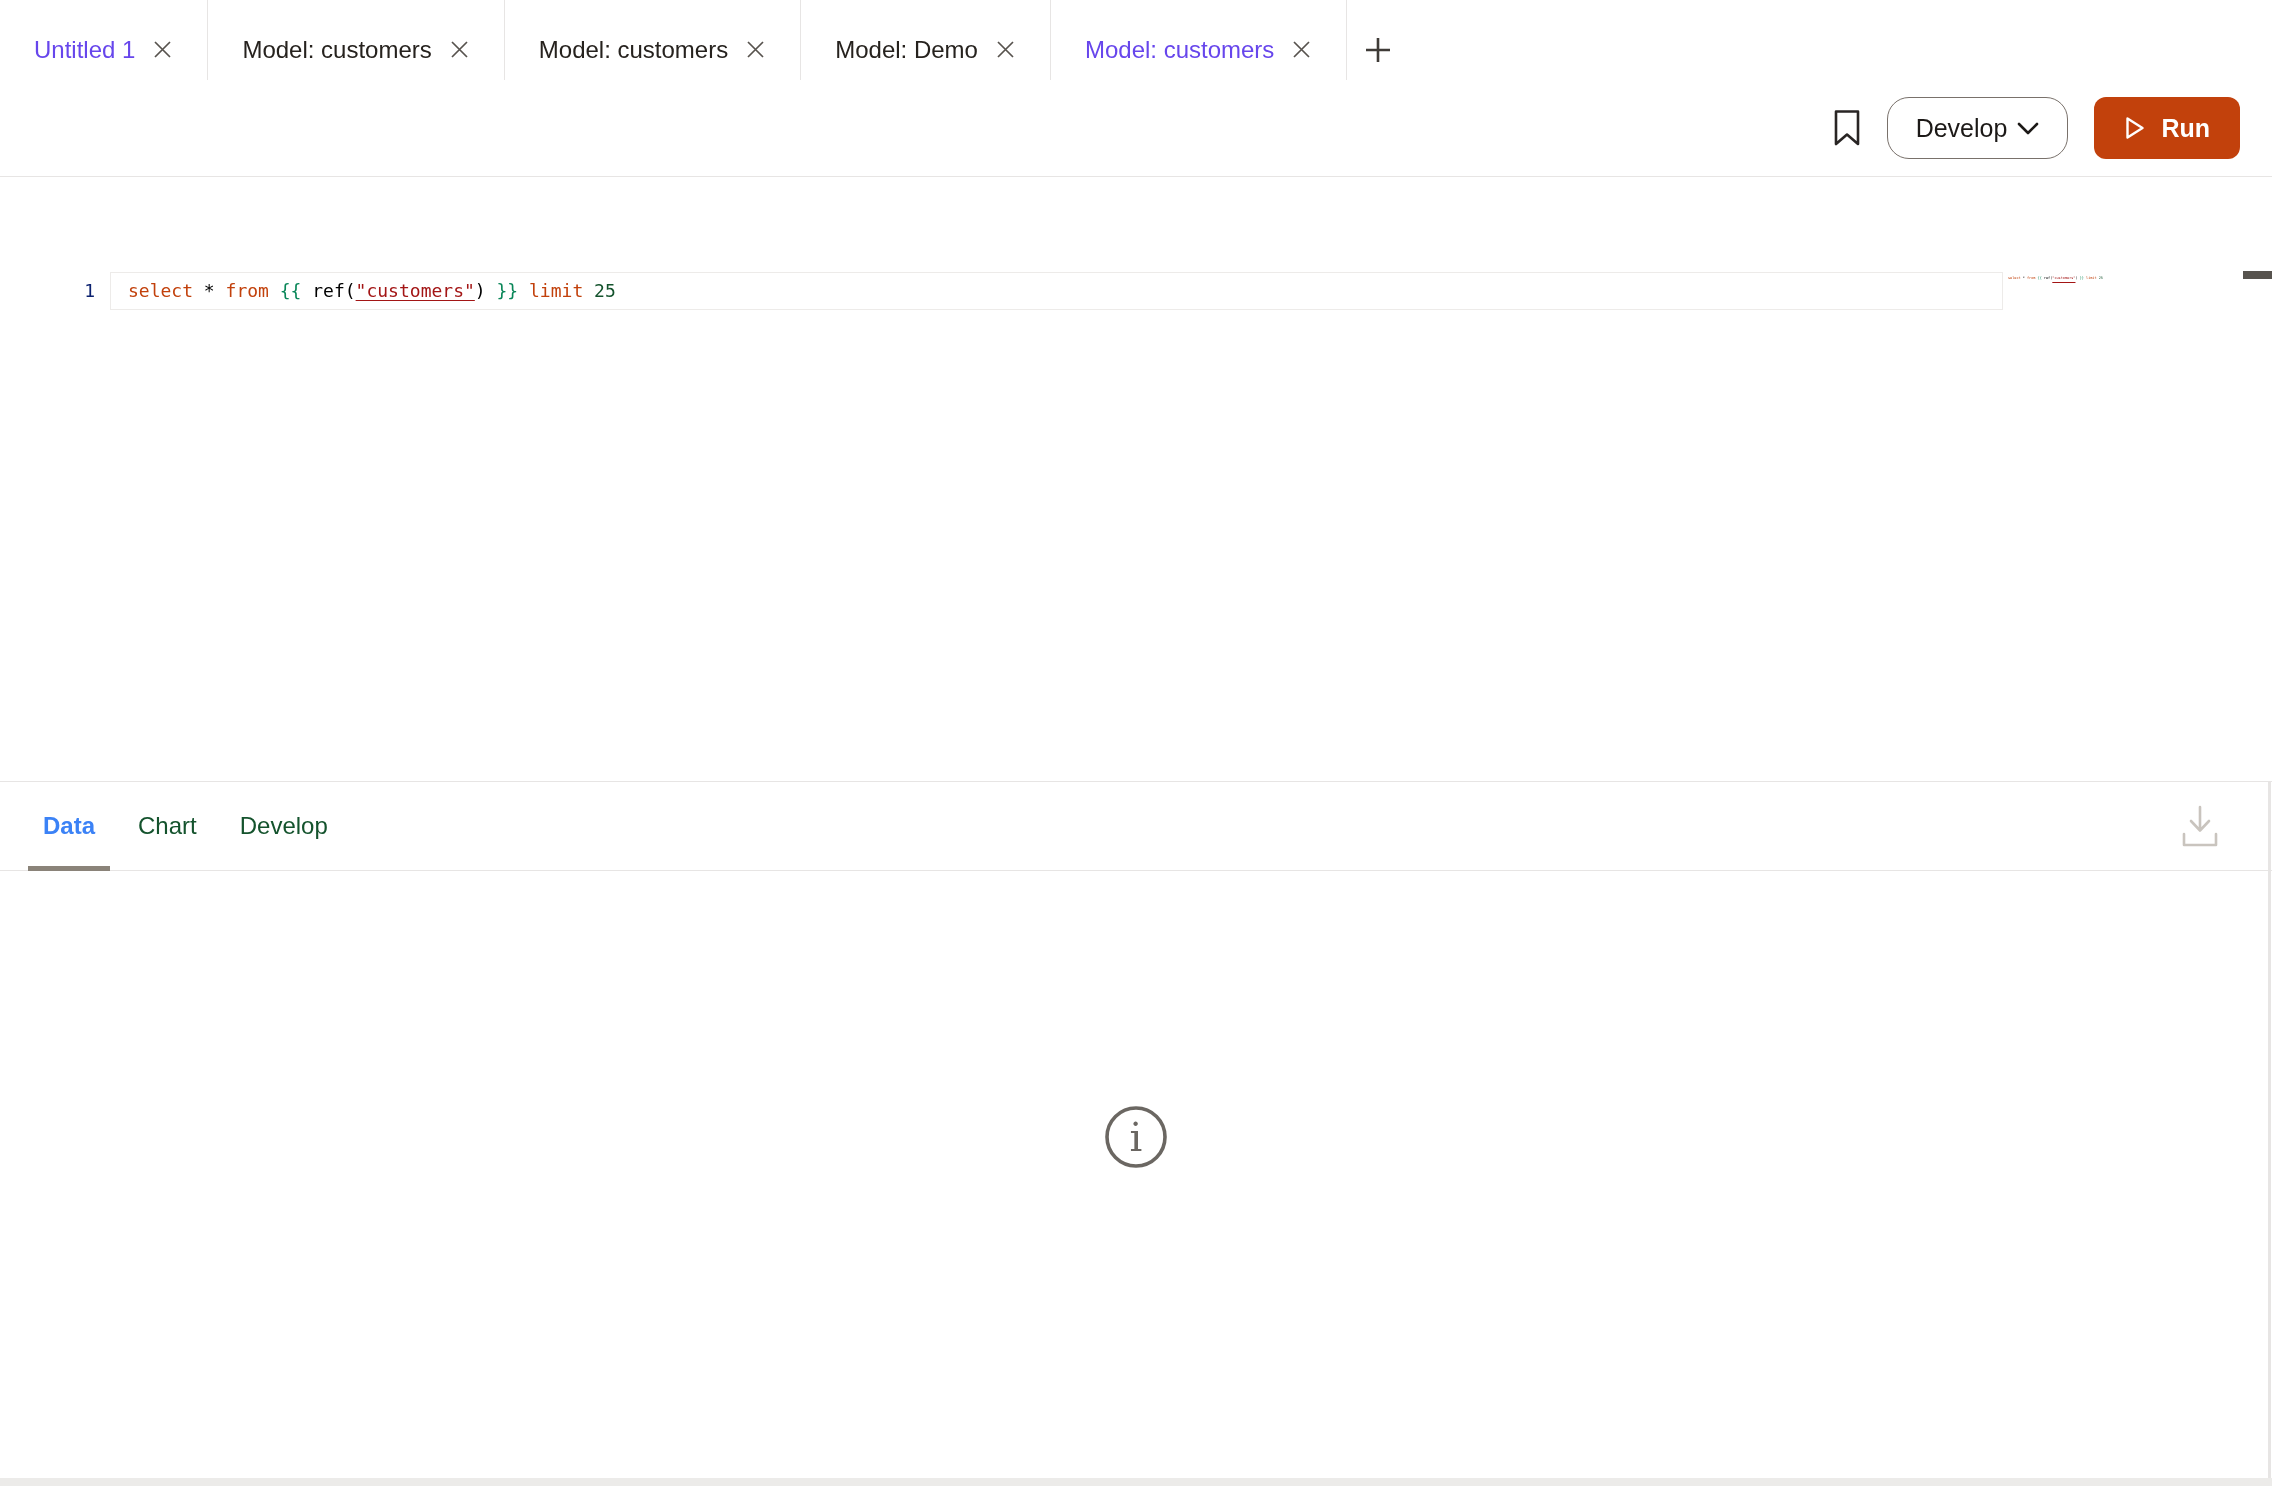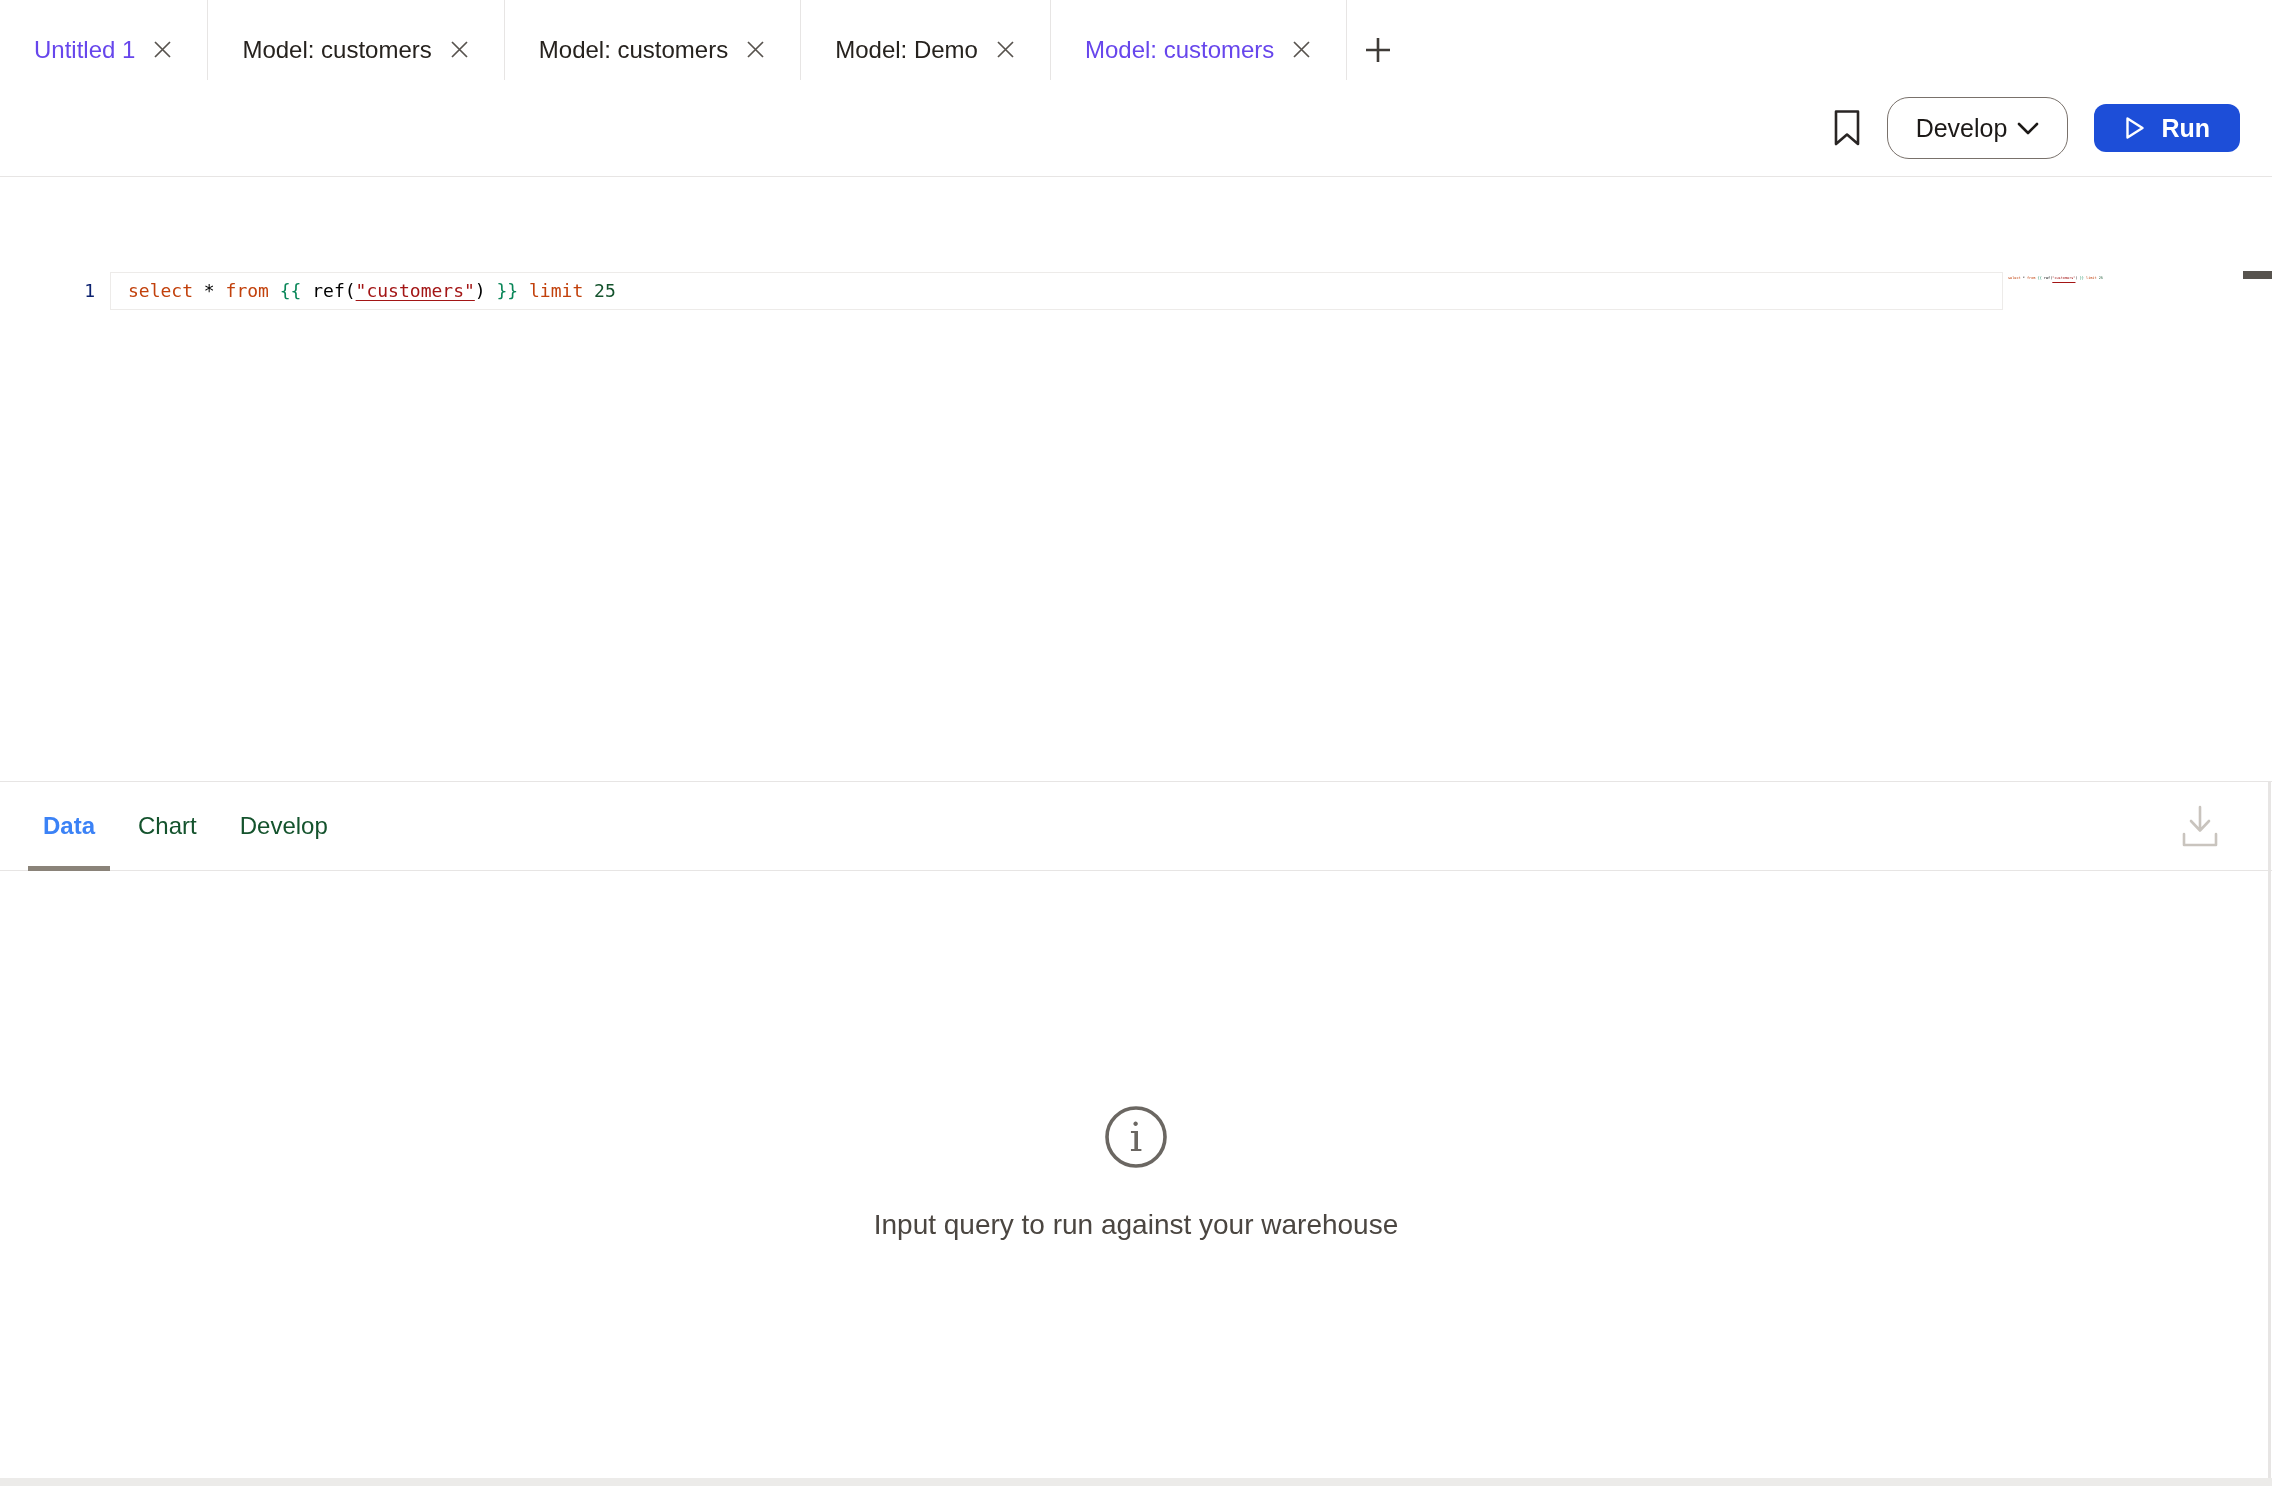--- a/index.html
+++ b/index.html
@@ -18,22 +18,22 @@
   .newtab-btn { display:flex; align-items:center; justify-content:center; width:62px; }
 
   
   .header { position:absolute; top:80px; left:0; right:0; height:97px; background:#fff;
             border-bottom:1px solid #e7e5e4; display:flex; align-items:center;
             justify-content:flex-end; gap:26px; padding-right:32px; }
   .icon-btn { display:flex; align-items:center; justify-content:center; }
   .btn-develop { display:flex; align-items:center; gap:10px; height:62px; padding:0 28px;
                  border:1.5px solid #79716b; border-radius:22px; background:#fff;
                  font-size:25px; color:#1c1917; font-family:inherit; }
-  .btn-run { display:flex; align-items:center; gap:15px; height:48px; padding:0 30px;
-             border:none; border-radius:12px; background:#1d4ed8; color:#fff;
+  .btn-run { display:flex; align-items:center; gap:15px; height:62px; padding:0 30px;
+             border:none; border-radius:12px; background:#c2410c; color:#fff;
              font-size:25px; font-weight:600; font-family:inherit; }
 
   
   .statusrow { position:absolute; top:196px; left:38px; display:flex; align-items:center; gap:31px; }
   .badge-connected { display:flex; align-items:center; gap:13px; height:52px; padding:0 23px;
                      background:#e9f7ee; border-radius:12px; }
   .check-circle { width:24px; height:24px; border-radius:50%; background:#41b05c;
                   display:flex; align-items:center; justify-content:center; }
   .badge-connected .label { font-size:24px; font-weight:500; color:#1a7f37; }
   .env-select { display:flex; align-items:center; gap:15px; height:53px; padding:0 14px 0 20px;
@@ -203,19 +203,18 @@
     </span>
   </div>
 
   <div class="empty-state">
     <span style="display:inline-block;">
       <svg width="66" height="66" viewBox="0 0 66 66">
         <circle cx="33" cy="33" r="29" fill="none" stroke="#6b6762" stroke-width="3.6"></circle>
         <text x="33" y="47" font-family="DejaVu Serif, serif" font-size="40" fill="#6b6762" text-anchor="middle">i</text>
       </svg>
     </span>
-    <div class="msg">Input query to run against your warehouse</div>
   </div>
 
   <div class="right-rail"></div>
   <div class="bottom-strip"></div>
 
 </div>
 
 </body></html>

